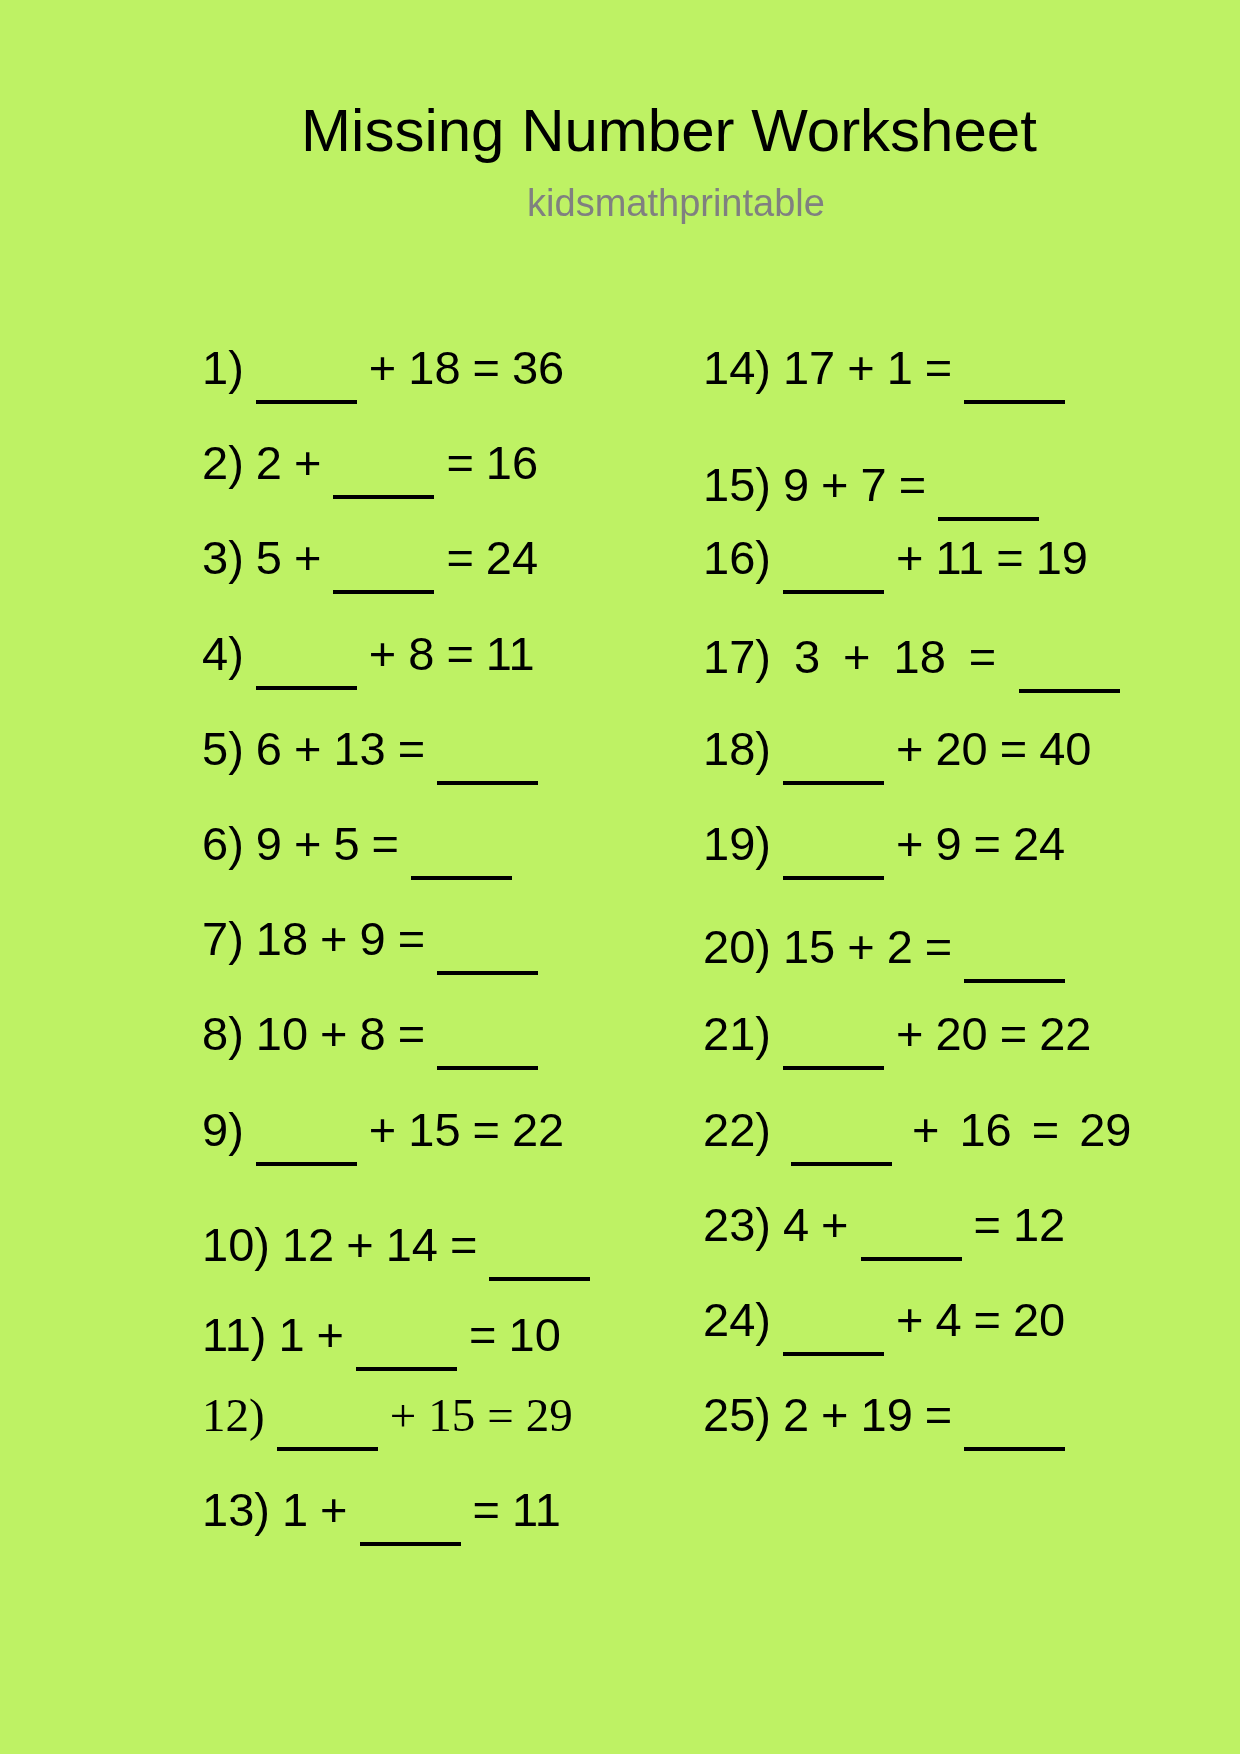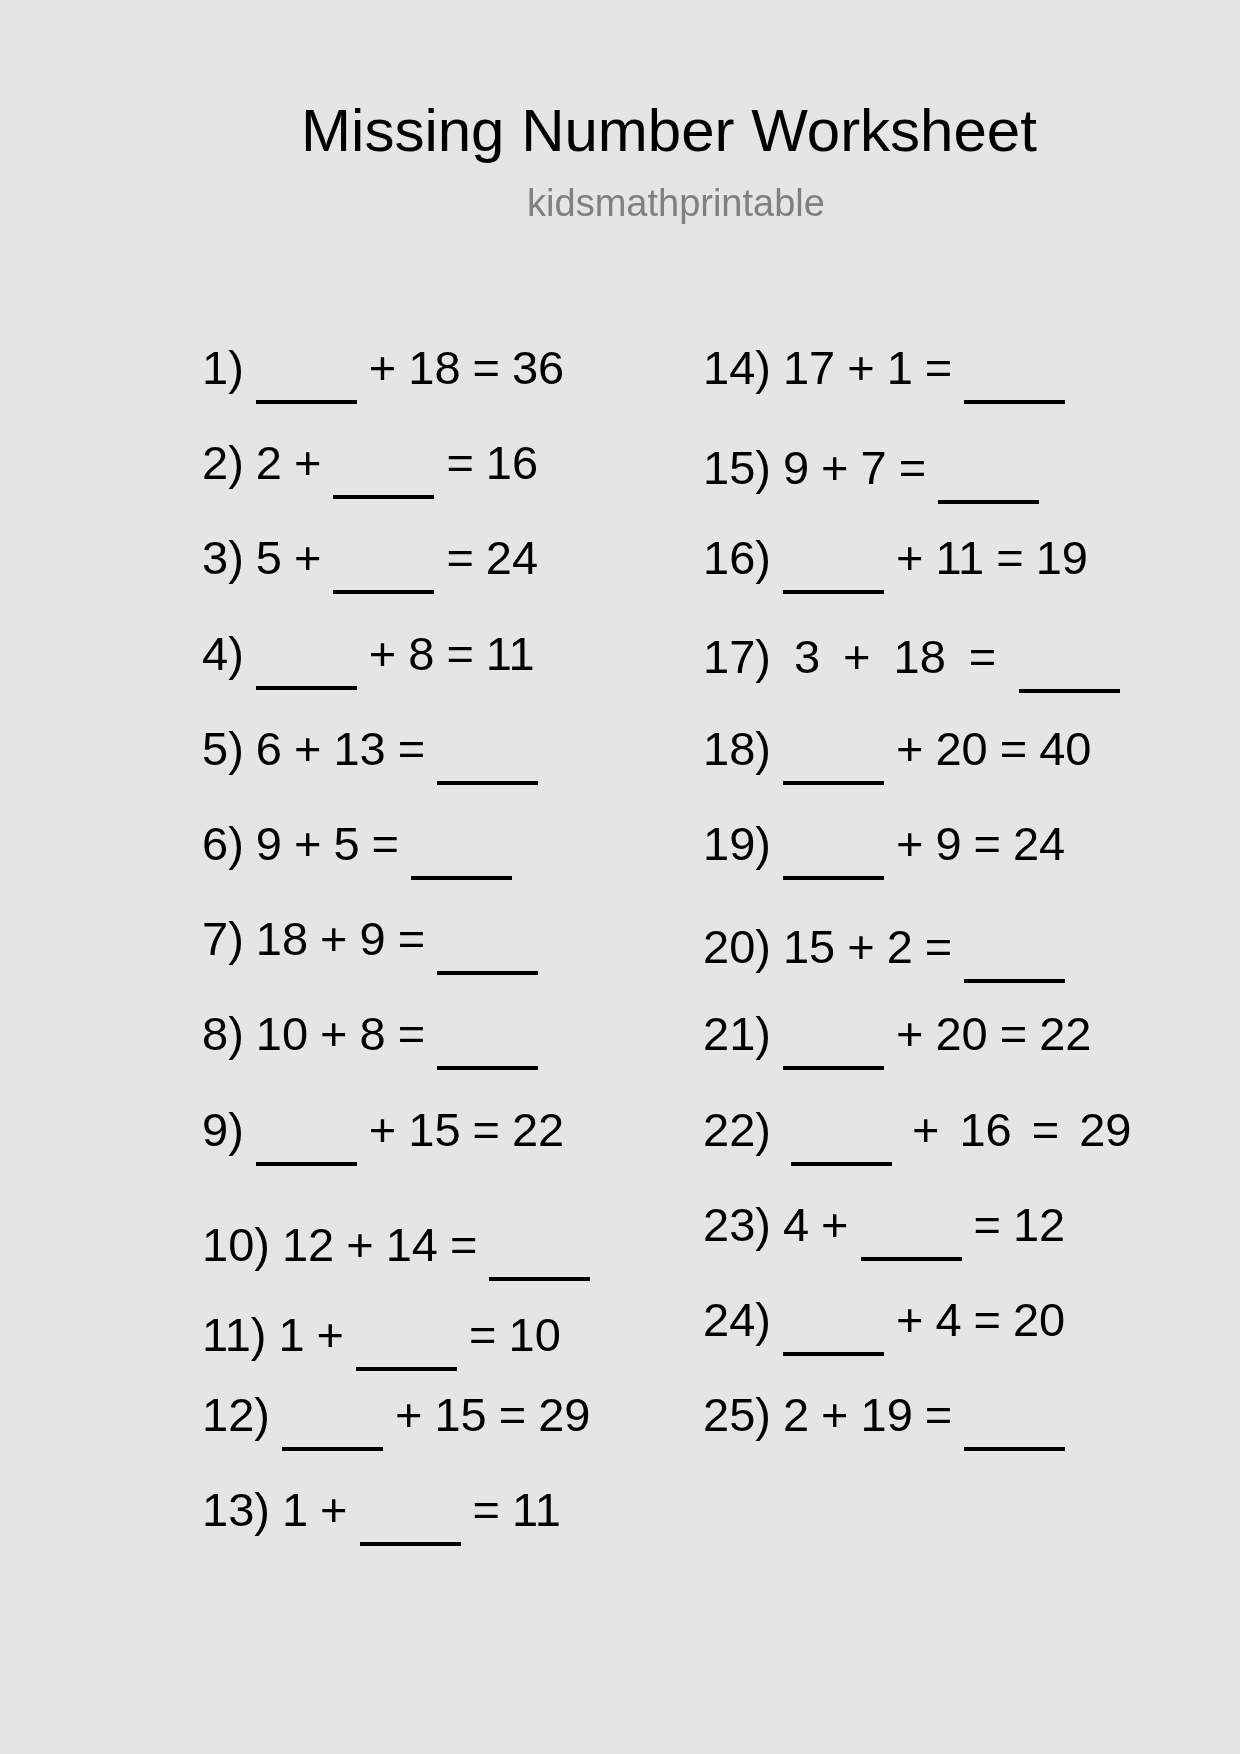--- a/index.html
+++ b/index.html
@@ -13,21 +13,21 @@
       position: relative;
       overflow: hidden;
       font-family: "Liberation Sans", sans-serif;
       color: #000000;
     }
     .page {
       position: absolute;
       left: 0; top: 0;
       width: 1240px;
       height: 1754px;
-      background: #e5e5e5;
+      background: #bef264;
     }
     .title {
       position: absolute;
       left: 0;
       top: 96px;
       width: 1338px;
       text-align: center;
       font-size: 60px;
       line-height: 70px;
       font-weight: normal;
@@ -166,21 +166,21 @@
     <span class="blank-wrap">&nbsp;</span>
   </div>
       <div class="problem" style="top: 1292px; margin-top: 15px;">
     <span class="num">11)</span>
     <span class="slot slot-a">1</span>
     <span class="op op-plus">+</span>
     <span class="blank-wrap">&nbsp;</span>
     <span class="op op-eq">=</span>
     <span class="slot slot-c">10</span>
   </div>
-      <div class="problem" style="top: 1387.2px;">
+      <div class="problem" style="top: 1387.2px; font-family: Liberation Serif, serif;">
     <span class="num">12)</span>
     <span class="blank-wrap">&nbsp;</span>
     <span class="op op-plus">+</span>
     <span class="slot slot-b">15</span>
     <span class="op op-eq">=</span>
     <span class="slot slot-c">29</span>
   </div>
       <div class="problem" style="top: 1482.4px;">
     <span class="num">13)</span>
     <span class="slot slot-a">1</span>
@@ -192,21 +192,21 @@
     </div>
   <div class="column col-right" id="col-right">
       <div class="problem" style="top: 340px;">
     <span class="num">14)</span>
     <span class="slot slot-a">17</span>
     <span class="op op-plus">+</span>
     <span class="slot slot-b">1</span>
     <span class="op op-eq">=</span>
     <span class="blank-wrap">&nbsp;</span>
   </div>
-      <div class="problem" style="top: 440px; justify-content: center;">
+      <div class="problem" style="top: 457px; justify-content: center;">
     <span class="num">15)</span>
     <span class="slot slot-a">9</span>
     <span class="op op-plus">+</span>
     <span class="slot slot-b">7</span>
     <span class="op op-eq">=</span>
     <span class="blank-wrap">&nbsp;</span>
   </div>
       <div class="problem" style="top: 530.4px;">
     <span class="num">16)</span>
     <span class="blank-wrap">&nbsp;</span>

